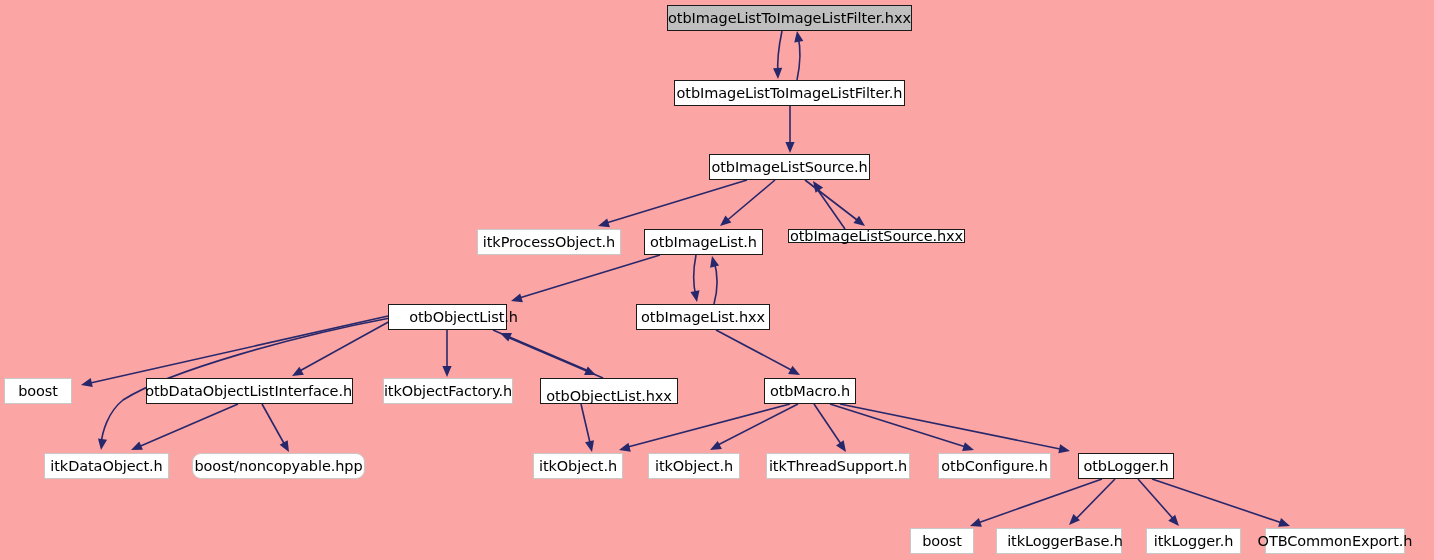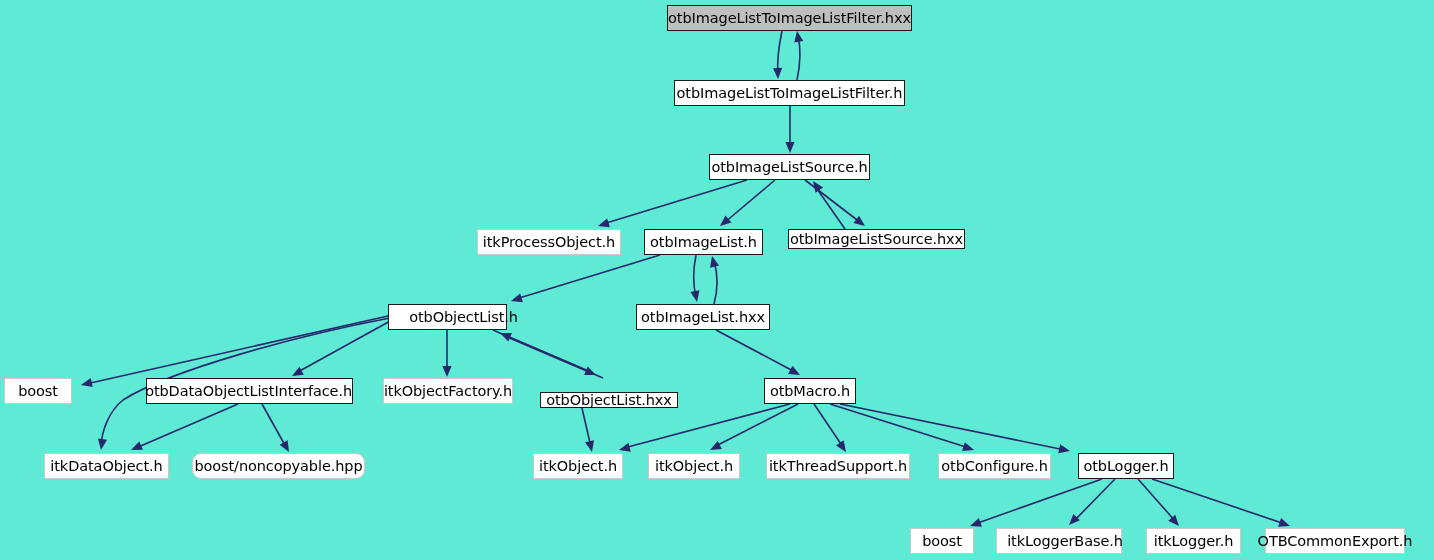--- a/index.html
+++ b/index.html
@@ -4,21 +4,21 @@
 <style>
   html, body {
     margin: 0;
     padding: 0;
     background: #ffffff;
   }
   #graph-root {
     position: relative;
     width: 1434px;
     height: 560px;
-    background: #5eead4;
+    background: #fca5a5;
     font-family: "DejaVu Sans", "Liberation Sans", sans-serif;
     overflow: hidden;
   }
   #graph-svg {
     position: absolute;
     top: 0;
     left: 0;
     width: 1434px;
     height: 560px;
   }
@@ -122,39 +122,39 @@
       </div>
       <div class="node-box node-expanded" style="left: 709px; top: 154px; width: 161px; height: 26px;">
         <span class="node-label">otbImageListSource.h</span>
       </div>
       <div class="node-box node-leaf" style="left: 477px; top: 229px; width: 144px; height: 26px;">
         <span class="node-label">itkProcessObject.h</span>
       </div>
       <div class="node-box node-expanded" style="left: 644px; top: 229px; width: 119px; height: 26px;">
         <span class="node-label">otbImageList.h</span>
       </div>
-      <div class="node-box node-expanded" style="left: 788px; top: 229px; width: 177px; height: 20px; text-align: center;">
+      <div class="node-box node-expanded" style="left: 788px; top: 229px; width: 177px; height: 14px; text-align: center;">
         <span class="node-label">otbImageListSource.hxx</span>
       </div>
       <div class="node-box node-expanded" style="left: 388px; top: 304px; width: 119px; height: 26px; padding-left: 32px;">
         <span class="node-label">otbObjectList.h</span>
       </div>
       <div class="node-box node-expanded" style="left: 636px; top: 304px; width: 134px; height: 26px;">
         <span class="node-label">otbImageList.hxx</span>
       </div>
       <div class="node-box node-leaf" style="left: 4px; top: 378px; width: 68px; height: 26px;">
         <span class="node-label">boost</span>
       </div>
       <div class="node-box node-expanded" style="left: 146px; top: 378px; width: 207px; height: 26px; justify-content: flex-end;">
         <span class="node-label">otbDataObjectListInterface.h</span>
       </div>
       <div class="node-box node-leaf" style="left: 383px; top: 378px; width: 130px; height: 26px;">
         <span class="node-label">itkObjectFactory.h</span>
       </div>
-      <div class="node-box node-expanded" style="left: 540px; top: 392px; width: 138px; height: 16px; align-items: flex-end;">
+      <div class="node-box node-expanded" style="left: 540px; top: 378px; width: 138px; height: 26px; align-items: flex-end;">
         <span class="node-label">otbObjectList.hxx</span>
       </div>
       <div class="node-box node-expanded" style="left: 764px; top: 378px; width: 92px; height: 26px;">
         <span class="node-label">otbMacro.h</span>
       </div>
       <div class="node-box node-leaf" style="left: 44px; top: 453px; width: 125px; height: 26px;">
         <span class="node-label">itkDataObject.h</span>
       </div>
       <div class="node-box node-leaf" style="left: 192px; top: 453px; width: 173px; height: 26px; border-radius: 9px;">
         <span class="node-label">boost/noncopyable.hpp</span>

